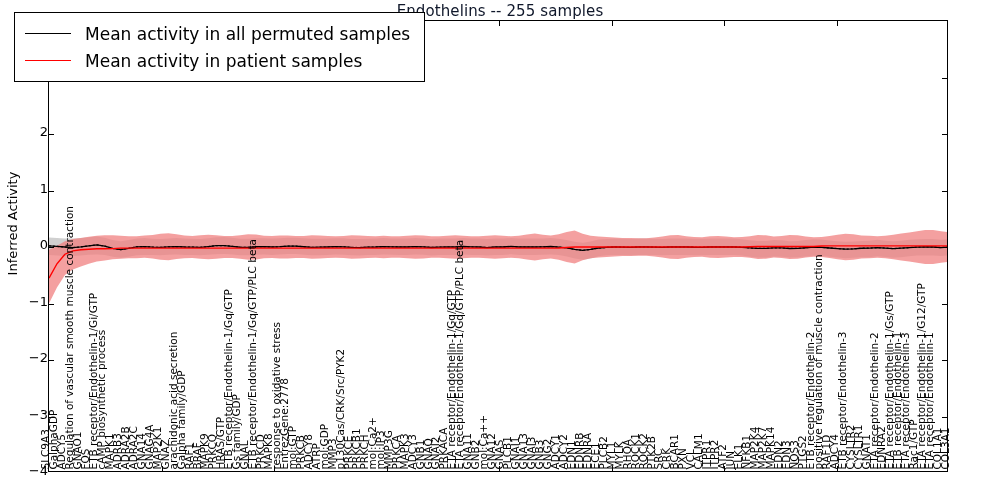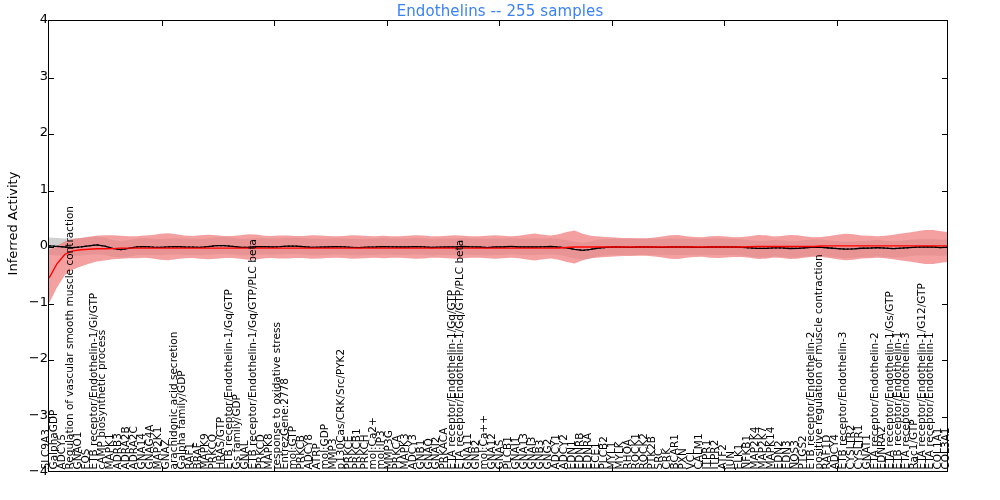--- a/index.html
+++ b/index.html
@@ -1,21 +1,21 @@
 <!DOCTYPE html>
 <html><head>
 <meta charset="utf-8">
 <style>
   html,body{margin:0;padding:0;background:#ffffff;}
   body{width:1000px;height:500px;overflow:hidden;
        font-family:"DejaVu Sans","Liberation Sans",sans-serif;color:#000;}
   #fig{position:relative;width:1000px;height:500px;}
 
   .title{position:absolute;left:0;top:2px;width:1000px;text-align:center;
-         font-size:15px;color:#3b82f6;letter-spacing:.1px;}
+         font-size:15px;color:#0f172a;letter-spacing:.1px;}
 
   
   .axes{position:absolute;left:48px;top:20px;width:900px;height:452px;
         border:1.1px solid #000;box-sizing:border-box;overflow:hidden;background:#fff;}
 
   .ylabel{position:absolute;left:-214px;top:216px;width:452px;text-align:center;
           transform:rotate(-90deg);transform-origin:center center;font-size:13px;}
   .xlabel{position:absolute;left:48px;top:478px;width:900px;text-align:center;font-size:13px;}
 
   .ytick{position:absolute;right:952px;width:40px;text-align:right;font-size:13px;
@@ -213,13 +213,23 @@
       <div class="xtl" style="left: 846.448px;">ETA receptor/Endothelin-1/Gs/GTP</div>
       <div class="xtl" style="left: 854.412px;">ETB receptor/Endothelin-1</div>
       <div class="xtl" style="left: 862.377px;">ETA receptor/Endothelin-3</div>
       <div class="xtl" style="left: 870.342px;">Rac1/GTP</div>
       <div class="xtl" style="left: 878.306px;">ETA receptor/Endothelin-1/G12/GTP</div>
       <div class="xtl" style="left: 886.271px;">ETA receptor/Endothelin-1</div>
       <div class="xtl" style="left: 894.235px;">COL1A1</div>
       <div class="xtl" style="left: 902.2px;">COL3A1</div>
     </div>
 
+  <div class="legend">
+    <div class="lgrow">
+      <span class="lgline"></span>
+      <span class="lgtxt">Mean activity in all permuted samples</span>
+    </div>
+    <div class="lgrow">
+      <span class="lgline red"></span>
+      <span class="lgtxt">Mean activity in patient samples</span>
+    </div>
+  </div>
 </div>
 
 </body></html>

